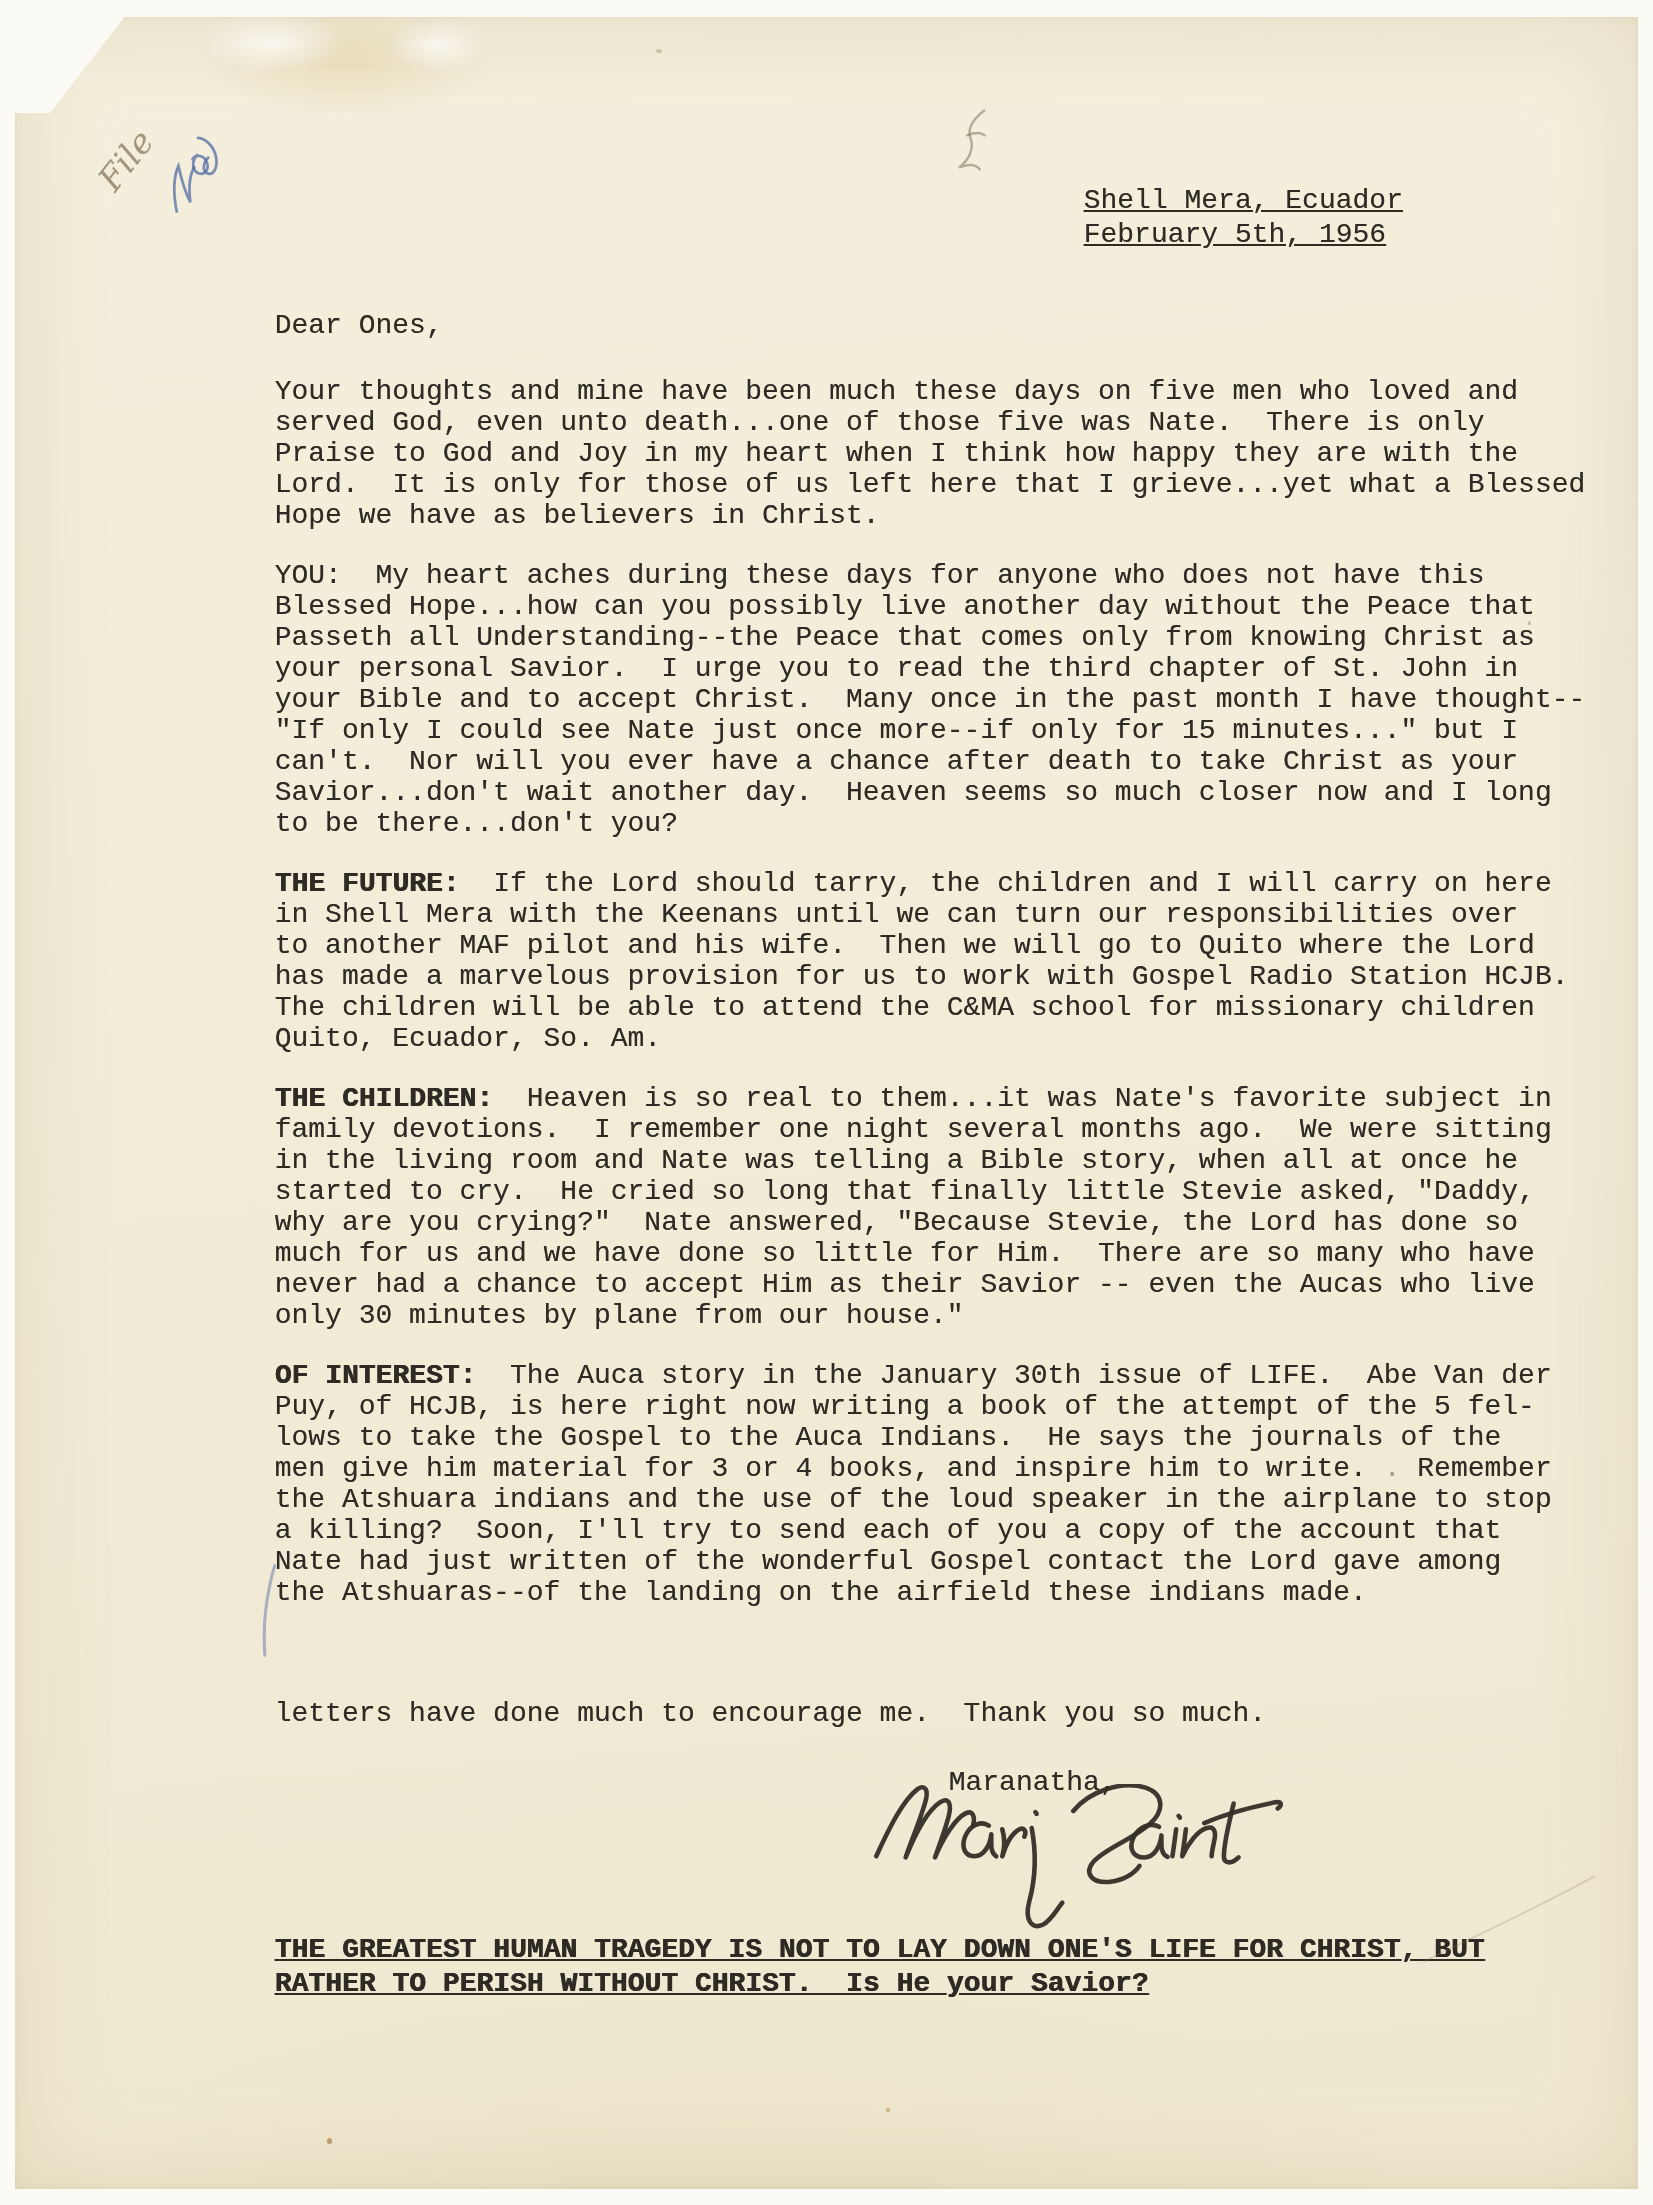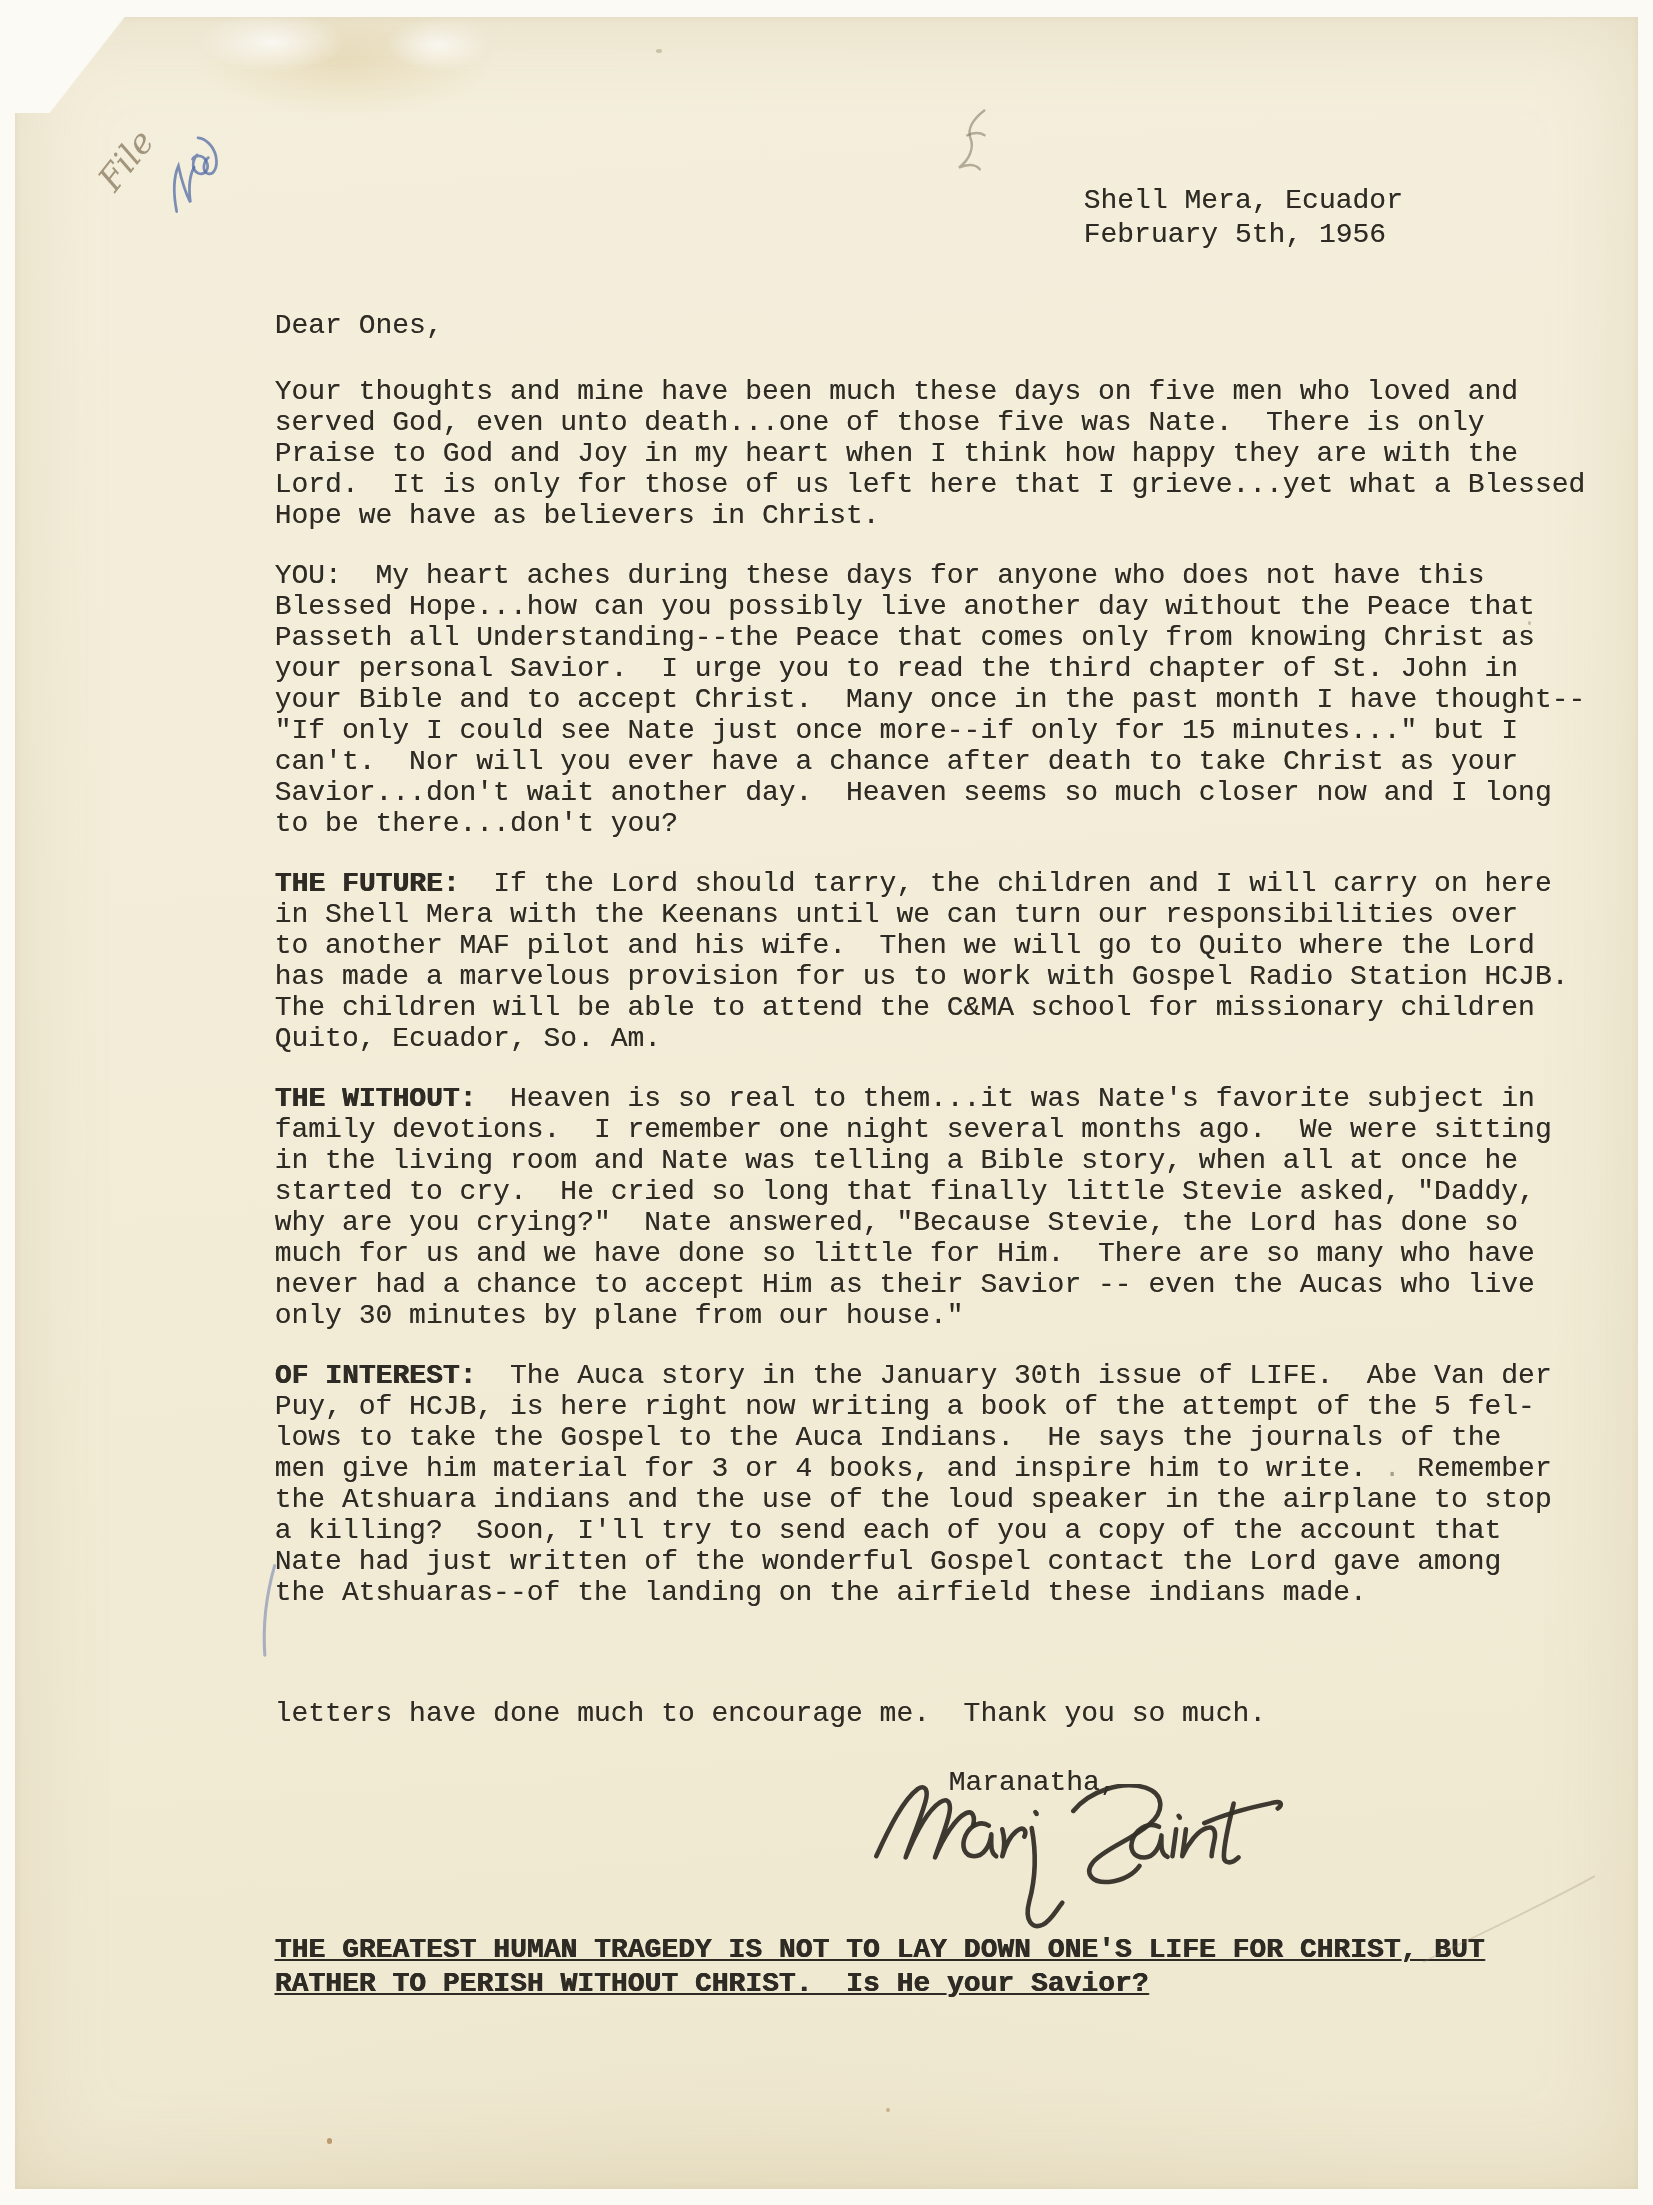--- a/index.html
+++ b/index.html
@@ -24,21 +24,21 @@
     background:linear-gradient(128deg,#fbfaf4 52%,rgba(251,250,244,0) 53%);
   }
   .typed{color:#2e2b25;text-shadow:0 0 0.6px rgba(46,43,37,.55);}
   .line{white-space:pre;height:31px;line-height:31px;font-size:28px;}
   .para{margin-bottom:29px;}
   .para:last-child{margin-bottom:0;}
   span.label{font-weight:bold;text-shadow:0.6px 0 0 currentColor,0 0 0.6px rgba(46,43,37,.55);}
   span.underline{text-underline-offset:4.3px;text-decoration-thickness:1.8px;}
   span.faint{color:rgba(46,43,37,.4);text-shadow:none;}
   .date-block{position:absolute;left:1069px;top:167px;}
-  .date-block .line{height:34px;line-height:34px;}
+  .date-block .line{height:34px;line-height:34px;text-decoration:underline;}
   .salutation{position:absolute;left:260px;top:293px;}
   .body-flow{position:absolute;left:260px;top:359px;}
   .closing-para{position:absolute;left:260px;top:1681px;}
   .maranatha{position:absolute;left:934px;top:1750px;}
   .signature-svg{position:absolute;left:856px;top:1767px;z-index:3;}
   .signature-svg path{fill:none;stroke:#332f28;stroke-width:7.5;stroke-linecap:round;stroke-linejoin:round;opacity:.95;}
   .ps-block{position:absolute;left:260px;top:1916px;}
   .ps-block .line{height:34px;line-height:34px;font-weight:bold;text-shadow:0.6px 0 0 currentColor,0 0 0.6px rgba(46,43,37,.55);text-decoration:underline;}
   
   .pencil-note{
@@ -109,21 +109,21 @@
       </div>
       <div class="para">
         <div class="line"><span class="label">THE FUTURE:</span><span>  If the Lord should tarry, the children and I will carry on here</span></div>
         <div class="line"><span>in Shell Mera with the Keenans until we can turn our responsibilities over</span></div>
         <div class="line"><span>to another MAF pilot and his wife.  Then we will go to Quito where the Lord</span></div>
         <div class="line"><span>has made a marvelous provision for us to work with Gospel Radio Station HCJB.</span></div>
         <div class="line"><span>The children will be able to attend the C&amp;MA school for missionary children</span></div>
         <div class="line"><span>Quito, Ecuador, So. Am.</span></div>
       </div>
       <div class="para">
-        <div class="line"><span class="label">THE WITHOUT:</span><span>  Heaven is so real to them...it was Nate's favorite subject in</span></div>
+        <div class="line"><span class="label">THE CHILDREN:</span><span>  Heaven is so real to them...it was Nate's favorite subject in</span></div>
         <div class="line"><span>family devotions.  I remember one night several months ago.  We were sitting</span></div>
         <div class="line"><span>in the living room and Nate was telling a Bible story, when all at once he</span></div>
         <div class="line"><span>started to cry.  He cried so long that finally little Stevie asked, "Daddy,</span></div>
         <div class="line"><span>why are you crying?"  Nate answered, "Because Stevie, the Lord has done so</span></div>
         <div class="line"><span>much for us and we have done so little for Him.  There are so many who have</span></div>
         <div class="line"><span>never had a chance to accept Him as their Savior -- even the Aucas who live</span></div>
         <div class="line"><span>only 30 minutes by plane from our house."</span></div>
       </div>
       <div class="para">
         <div class="line"><span class="label">OF INTEREST:</span><span>  The Auca story in the January 30th issue of LIFE.  Abe Van der</span></div>

